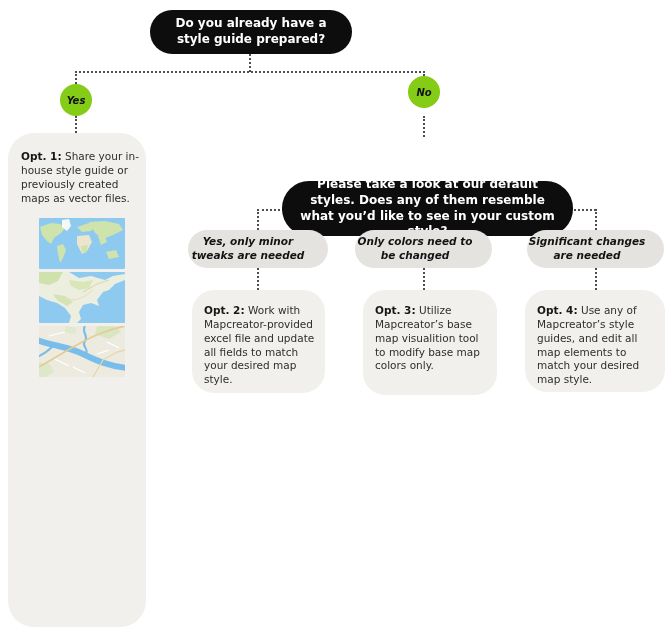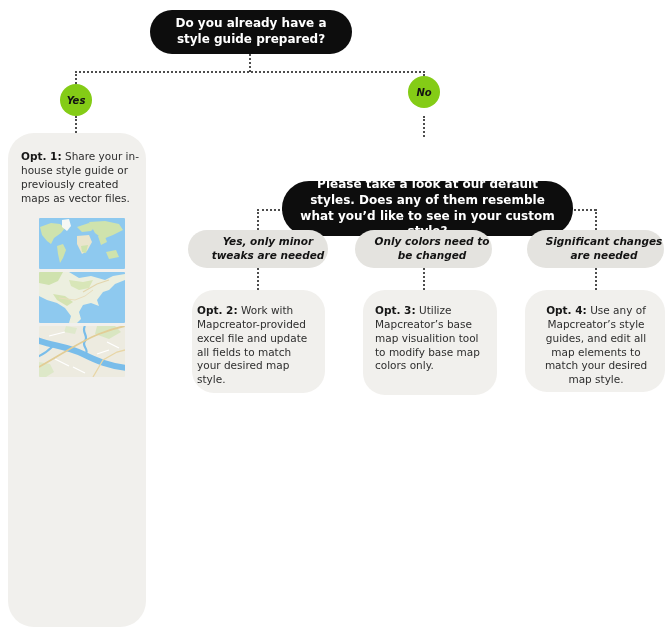--- a/index.html
+++ b/index.html
@@ -28,36 +28,36 @@
     background:#84cc16; color:#131313; font-weight:bold; font-style:italic;
     font-size:10px; display:flex; align-items:center; justify-content:center;
   }
   #yes-circle { left:60px; top:84px; }
   #no-circle  { left:408px; top:76px; }
   
   .pill {
     position:absolute; top:230px; height:38px; border-radius:19px;
     background:#e4e3df; color:#131313; font-weight:bold; font-style:italic;
     font-size:10.5px; line-height:1.3; display:flex; align-items:center;
-    justify-content:flex-end; text-align:center;
+    justify-content:flex-start; text-align:center;
   }
   #pill-1 { left:188px; width:140px; }
   #pill-2 { left:355px; width:137px; }
   #pill-3 { left:527px; width:137px; }
   .pill .inner { width:120px; }
   
   .panel {
     position:absolute; background:#f1f0ed; color:#2e2e2e;
     font-size:10.5px; line-height:1.32; overflow:hidden;
   }
   .panel b { color:#171717; }
   #opt1-panel { left:8px;  top:133px; width:138px; height:494px; border-radius:26px; padding:17px 3px 0 13px; }
-  #opt2-panel { left:192px; top:290px; width:133px; height:103px; border-radius:22px; padding:14px 10px 0 5px; }
+  #opt2-panel { left:192px; top:290px; width:133px; height:103px; border-radius:22px; padding:14px 10px 0 12px; }
   #opt3-panel { left:363px; top:290px; width:134px; height:105px; border-radius:22px; padding:14px 10px 0 12px; }
-  #opt4-panel { left:525px; top:290px; width:140px; height:102px; border-radius:22px; padding:14px 10px 0 12px;text-align:center; }
+  #opt4-panel { left:525px; top:290px; width:140px; height:102px; border-radius:22px; padding:14px 10px 0 12px; }
   #opt1-panel p { margin-bottom:13px; }
   
   .maps { margin-top:10px; }
   .map-thumb { display:block; width:86px; height:51px; margin:3px auto 0 auto; border-radius:1px; }
   .map-thumb.first { margin-top:0; }
 </style>
 </head>
 <body>
 
 <div class="canvas">

